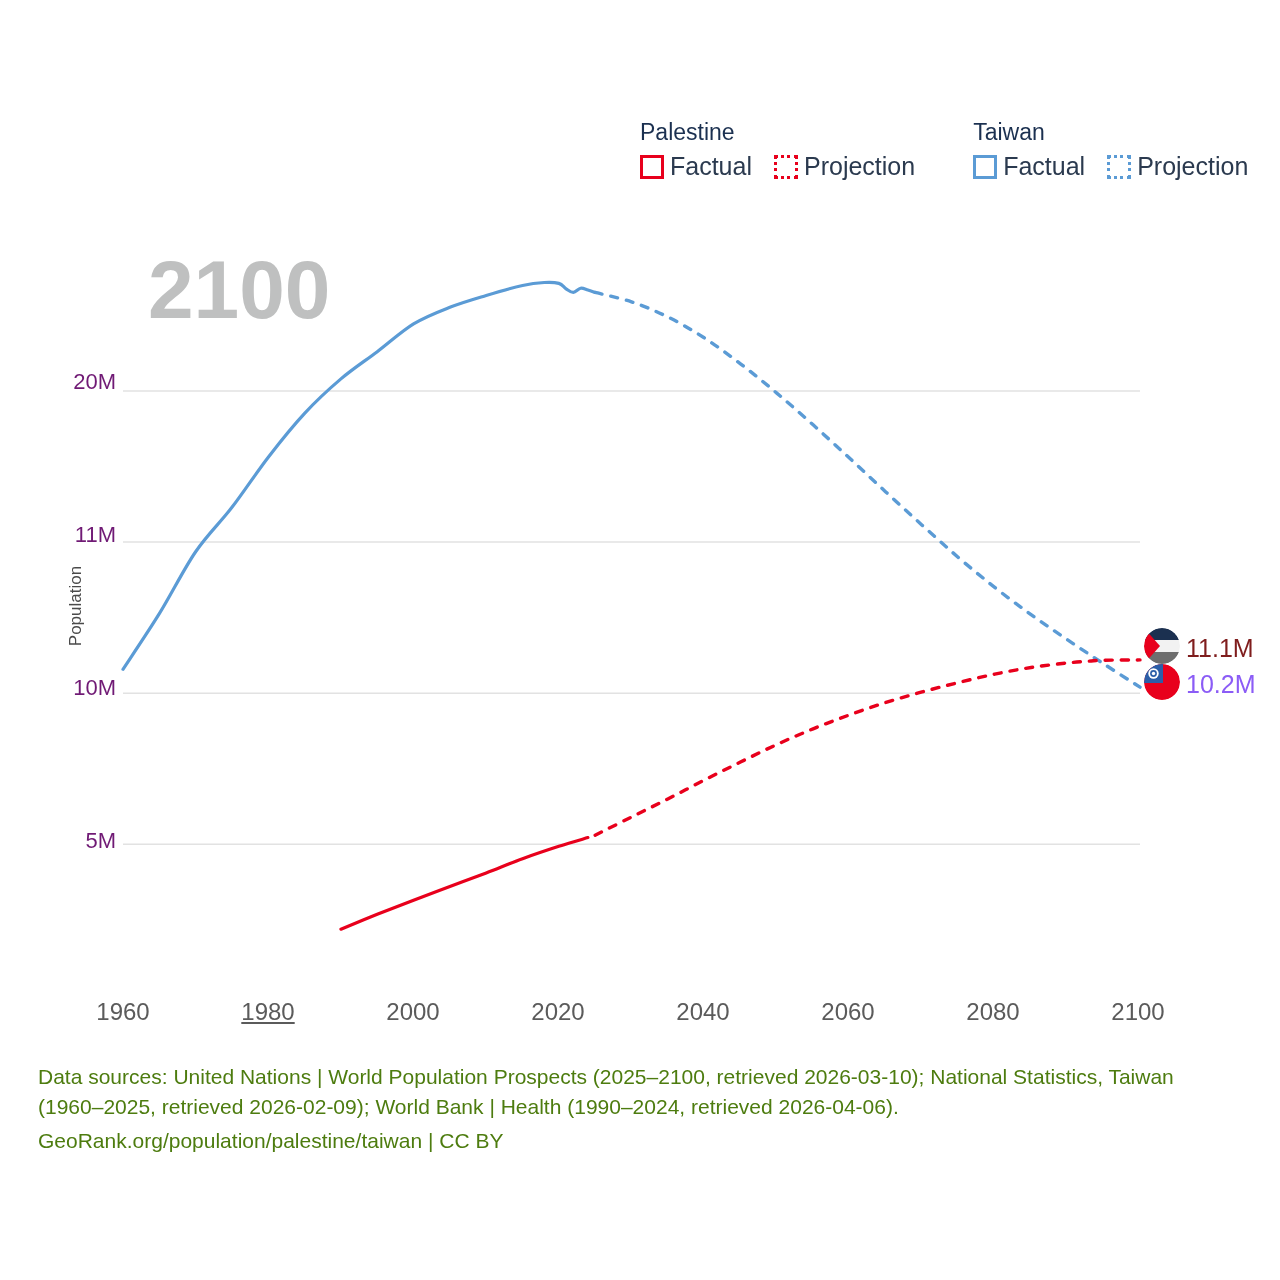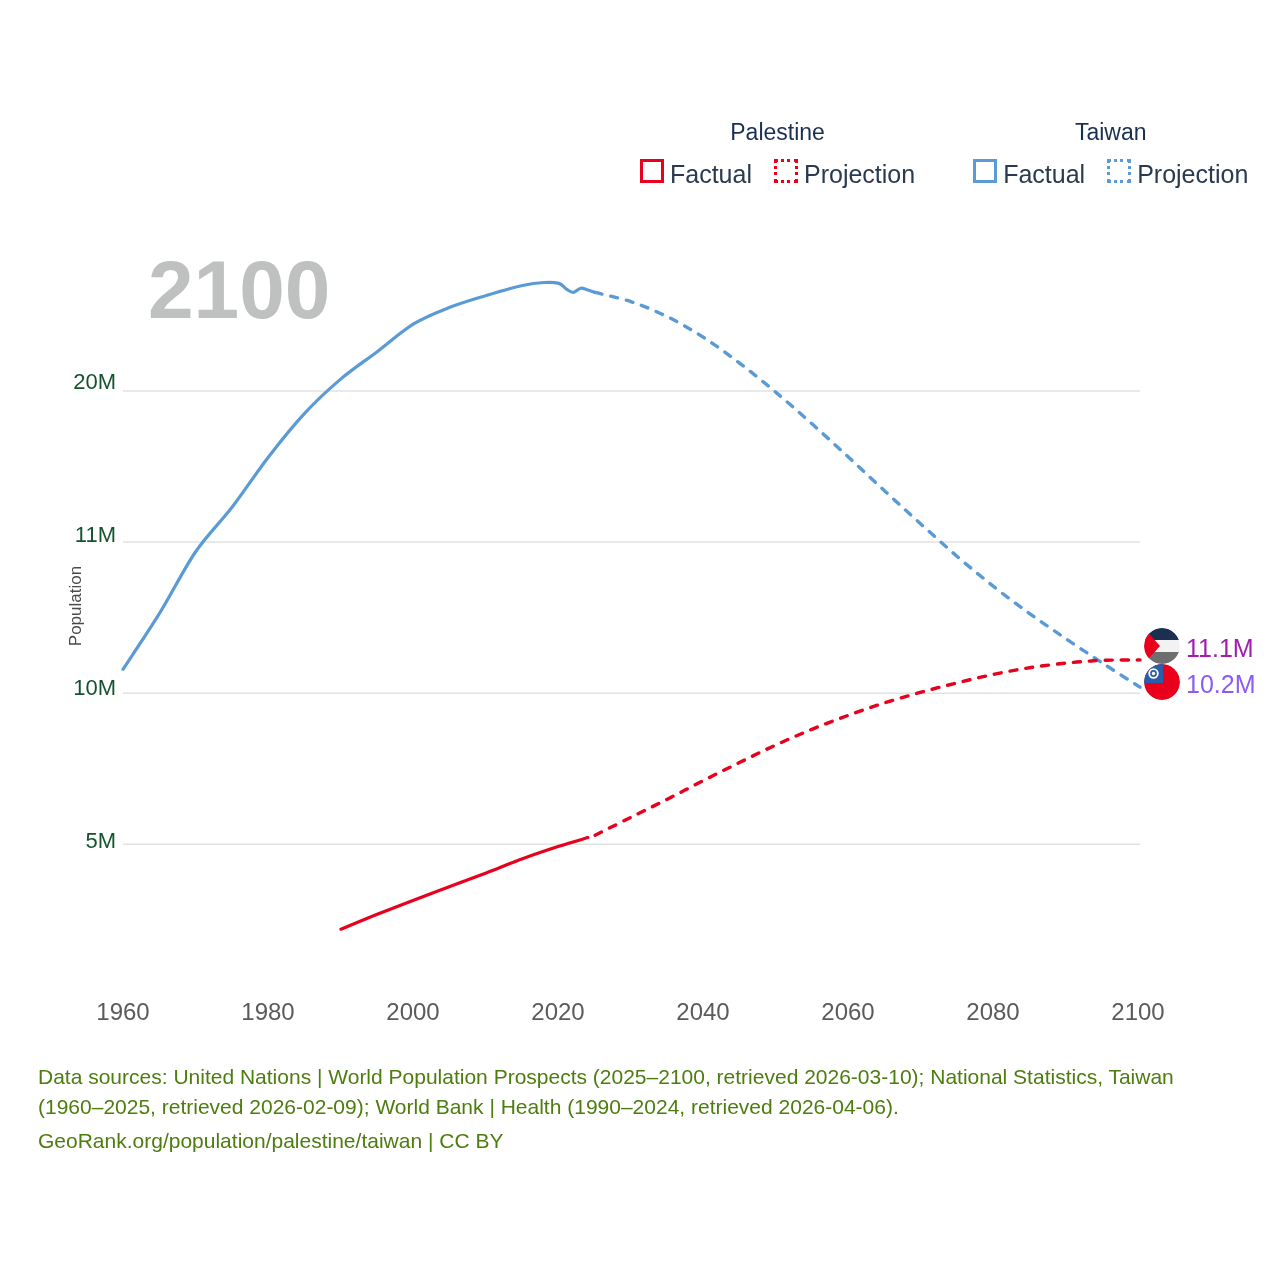--- a/index.html
+++ b/index.html
@@ -27,21 +27,20 @@
     white-space: nowrap;
   }
 
   
   #legend {
     position: absolute;
     left: 640px; top: 120px;
     display: flex;
     gap: 58px;
     align-items: flex-start;
-    text-align: center;
   }
   .legend-group { display: flex; flex-direction: column; }
   .legend-group-title {
     font-size: 23px;
     color: #1b3050;
     margin-bottom: 9px;
     line-height: 1.1;
   }
   .legend-items { display: flex; gap: 22px; align-items: center; }
   .legend-item { display: flex; align-items: center; gap: 6px; }
@@ -51,21 +50,20 @@
   }
   .sw-solid-red   { border: 3px solid #e8001c; }
   .sw-dotted-red  { border: 3px dotted #e8001c; }
   .sw-solid-blue  { border: 3px solid #5b9bd5; }
   .sw-dotted-blue { border: 3px dotted #5b9bd5; }
   .legend-label {
     font-size: 25px;
     color: #2b3a4f;
     line-height: 1;
     white-space: nowrap;
-    margin-top: 8px;
   }
 
   
   #plot {
     position: absolute;
     left: 0; top: 0;
     width: 1280px; height: 1280px;
   }
   #plot svg { display: block; }
 
@@ -77,21 +75,21 @@
     font-weight: bold;
     color: #bfc0c0;
     line-height: 1;
     user-select: none;
   }
 
   
   .ytick-label {
     position: absolute;
     font-size: 22px;
-    color: #14532d;
+    color: #701a75;
     text-align: right;
     width: 80px;
     line-height: 1;
   }
   .xtick-label {
     position: absolute;
     font-size: 24px;
     color: #5b5b5b;
     text-align: center;
     width: 90px;
@@ -114,21 +112,21 @@
     width: 36px; height: 36px;
     border-radius: 50%;
     overflow: hidden;
   }
   .end-value {
     position: absolute;
     font-size: 25px;
     line-height: 1;
     white-space: nowrap;
   }
-  #palestine-end-value { color: #a21caf; }
+  #palestine-end-value { color: #7f1d1d; }
   #taiwan-end-value { color: #8b5cf6; }
 
   
   #footer {
     position: absolute;
     left: 38px; top: 1062px;
     width: 1205px;
     font-size: 21px;
     color: #4d7c0f;
     line-height: 1.42;
@@ -190,21 +188,21 @@
   </div>
 
   <div id="yaxis-title">Population</div>
 
   <div class="ytick-label" style="left:36px; top:371px;">20M</div>
   <div class="ytick-label" style="left:36px; top:524px;">11M</div>
   <div class="ytick-label" style="left:36px; top:677px;">10M</div>
   <div class="ytick-label" style="left:36px; top:830px;">5M</div>
 
   <div class="xtick-label" style="left:78px;  top:1000px;">1960</div>
-  <div class="xtick-label" style="left:223px; top:1000px;">1980</div>
+  <div class="xtick-label" style="left:223px; top:1000px;text-decoration:underline;">1980</div>
   <div class="xtick-label" style="left:368px; top:1000px;">2000</div>
   <div class="xtick-label" style="left:513px; top:1000px;">2020</div>
   <div class="xtick-label" style="left:658px; top:1000px;">2040</div>
   <div class="xtick-label" style="left:803px; top:1000px;">2060</div>
   <div class="xtick-label" style="left:948px; top:1000px;">2080</div>
   <div class="xtick-label" style="left:1093px;top:1000px;">2100</div>
 
   <div class="end-marker" id="palestine-marker" style="left:1144px; top:628px;">
     <svg viewBox="0 0 36 36" width="36" height="36">
       <circle cx="18" cy="18" r="18" fill="#ffffff"></circle>

